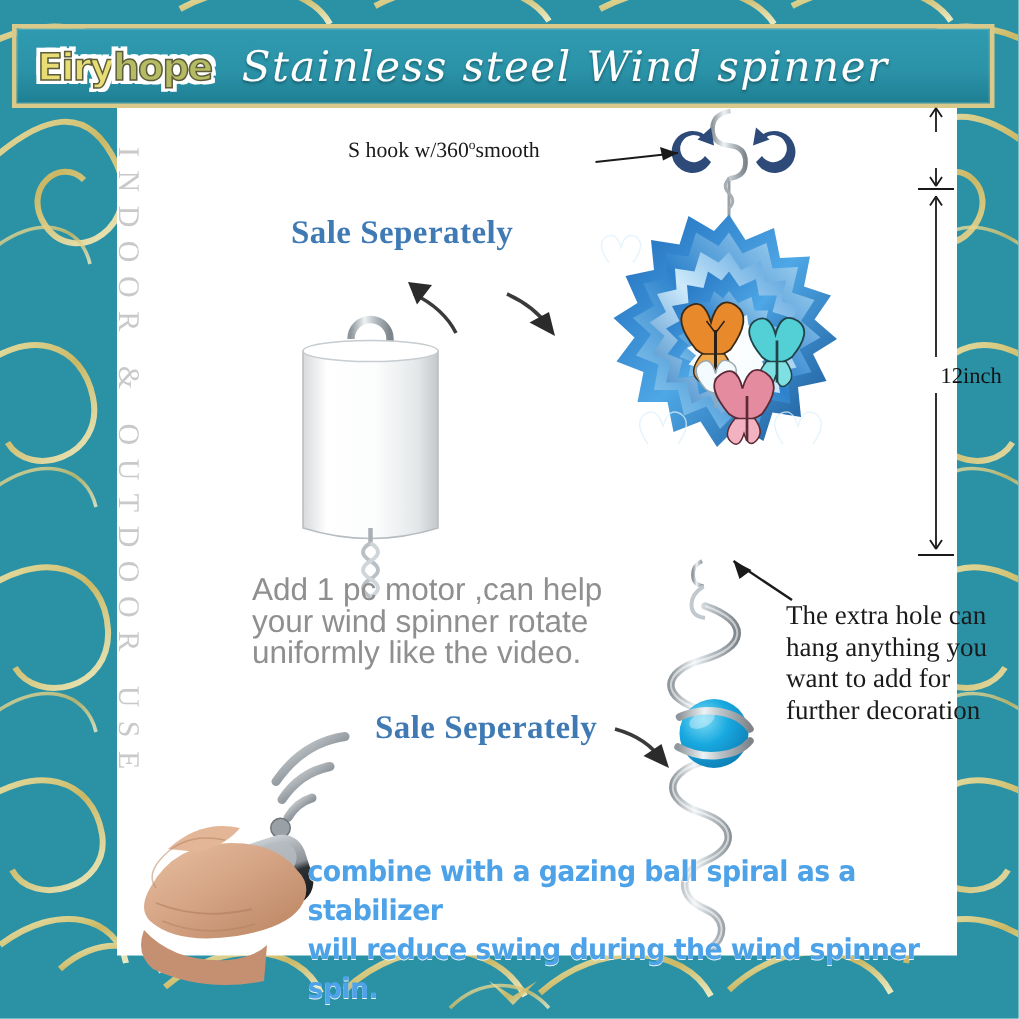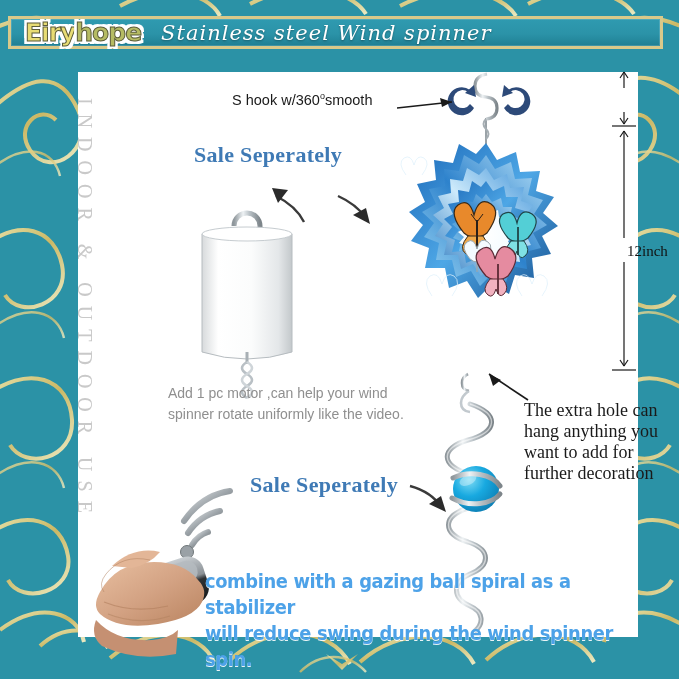--- a/index.html
+++ b/index.html
@@ -10,21 +10,21 @@
   }
   #root{position:relative;width:679px;height:679px;overflow:hidden;}
 
   
   .bg{position:absolute;inset:0;background:#2b92a6;}
   .bg-swirls{position:absolute;inset:0;}
   .bg-swirls svg{display:block;width:679px;height:679px;}
 
   
   .banner{
-    position:absolute;left:8px;top:16px;width:655px;height:33px;
+    position:absolute;left:8px;top:16px;width:655px;height:56px;
     background:linear-gradient(180deg,#2f9ab0 0%,#2b93a8 55%,#1f7f93 100%);
     border:3px solid #d9c98a;
     box-sizing:border-box;
     display:flex;align-items:center;
     box-shadow:0 0 0 1px rgba(255,255,255,.15) inset;
   }
   .logo{
     margin-left:8px;
     font-family:"DejaVu Sans",sans-serif;
     font-weight:bold;font-size:25px;letter-spacing:-1px;
@@ -33,21 +33,21 @@
     text-shadow:
        2px 0 0 #fff,-2px 0 0 #fff,0 2px 0 #fff,0 -2px 0 #fff,
        2px 2px 0 #fff,-2px 2px 0 #fff,2px -2px 0 #fff,-2px -2px 0 #fff,
        3px 3px 0 #fff,-3px 3px 0 #fff,3px -3px 0 #fff,-3px -3px 0 #fff;
     position:relative;padding:1px 6px;
   }
   .logo .lg-b{color:#b5bb63;}
   .banner-title{
     margin-left:14px;
     font-family:"DejaVu Serif",serif;
-    font-style:italic;font-size:21px;color:#ffffff;
+    font-style:italic;font-size:28px;color:#ffffff;
     letter-spacing:1px;
     text-shadow:0 1px 2px rgba(0,0,0,.35);
     text-align:right;
   }
 
   
   .card{
     position:absolute;left:78px;top:72px;width:560px;height:565px;
     background:#ffffff;
   }
@@ -59,41 +59,41 @@
     transform:rotate(90deg);
     transform-origin:0 0;
     font-family:"Liberation Serif",serif;
     font-size:20px;letter-spacing:9px;color:#c9c9c9;
     white-space:nowrap;
   }
 
   
   .t-shook{
     position:absolute;left:232px;top:88px;width:240px;
-    font-family:Liberation Sans, sans-serif;
+    font-family:Liberation Serif, serif;
     font-size:14.5px;line-height:17px;color:#1a1a1a;
   }
   .t-shook sup{font-size:9px;vertical-align:super;}
 
   .t-sale1{
     position:absolute;left:194px;top:142px;
     font-family:"Liberation Serif",serif;
     font-weight:bold;font-size:22px;color:#3f7ab5;
     letter-spacing:.3px;
   }
   .t-sale2{
     position:absolute;left:250px;top:472px;
     font-family:"Liberation Serif",serif;
     font-weight:bold;font-size:22px;color:#3f7ab5;
     letter-spacing:.3px;
   }
   .t-motor{
     position:absolute;left:168px;top:383px;width:250px;
     font-family:"Liberation Sans",sans-serif;
-    font-size:14px;line-height:21px;color:#8f8f8f;
+    font-size:21px;line-height:21px;color:#8f8f8f;
   }
   .t-hole{
     position:absolute;left:524px;top:400px;width:140px;
     font-family:"Liberation Serif",serif;
     font-size:18px;line-height:21px;color:#1a1a1a;
   }
   .t-bottom{
     position:absolute;left:205px;top:568px;width:440px;
     font-family:"DejaVu Sans",sans-serif;
     font-weight:bold;font-size:19px;line-height:26px;

